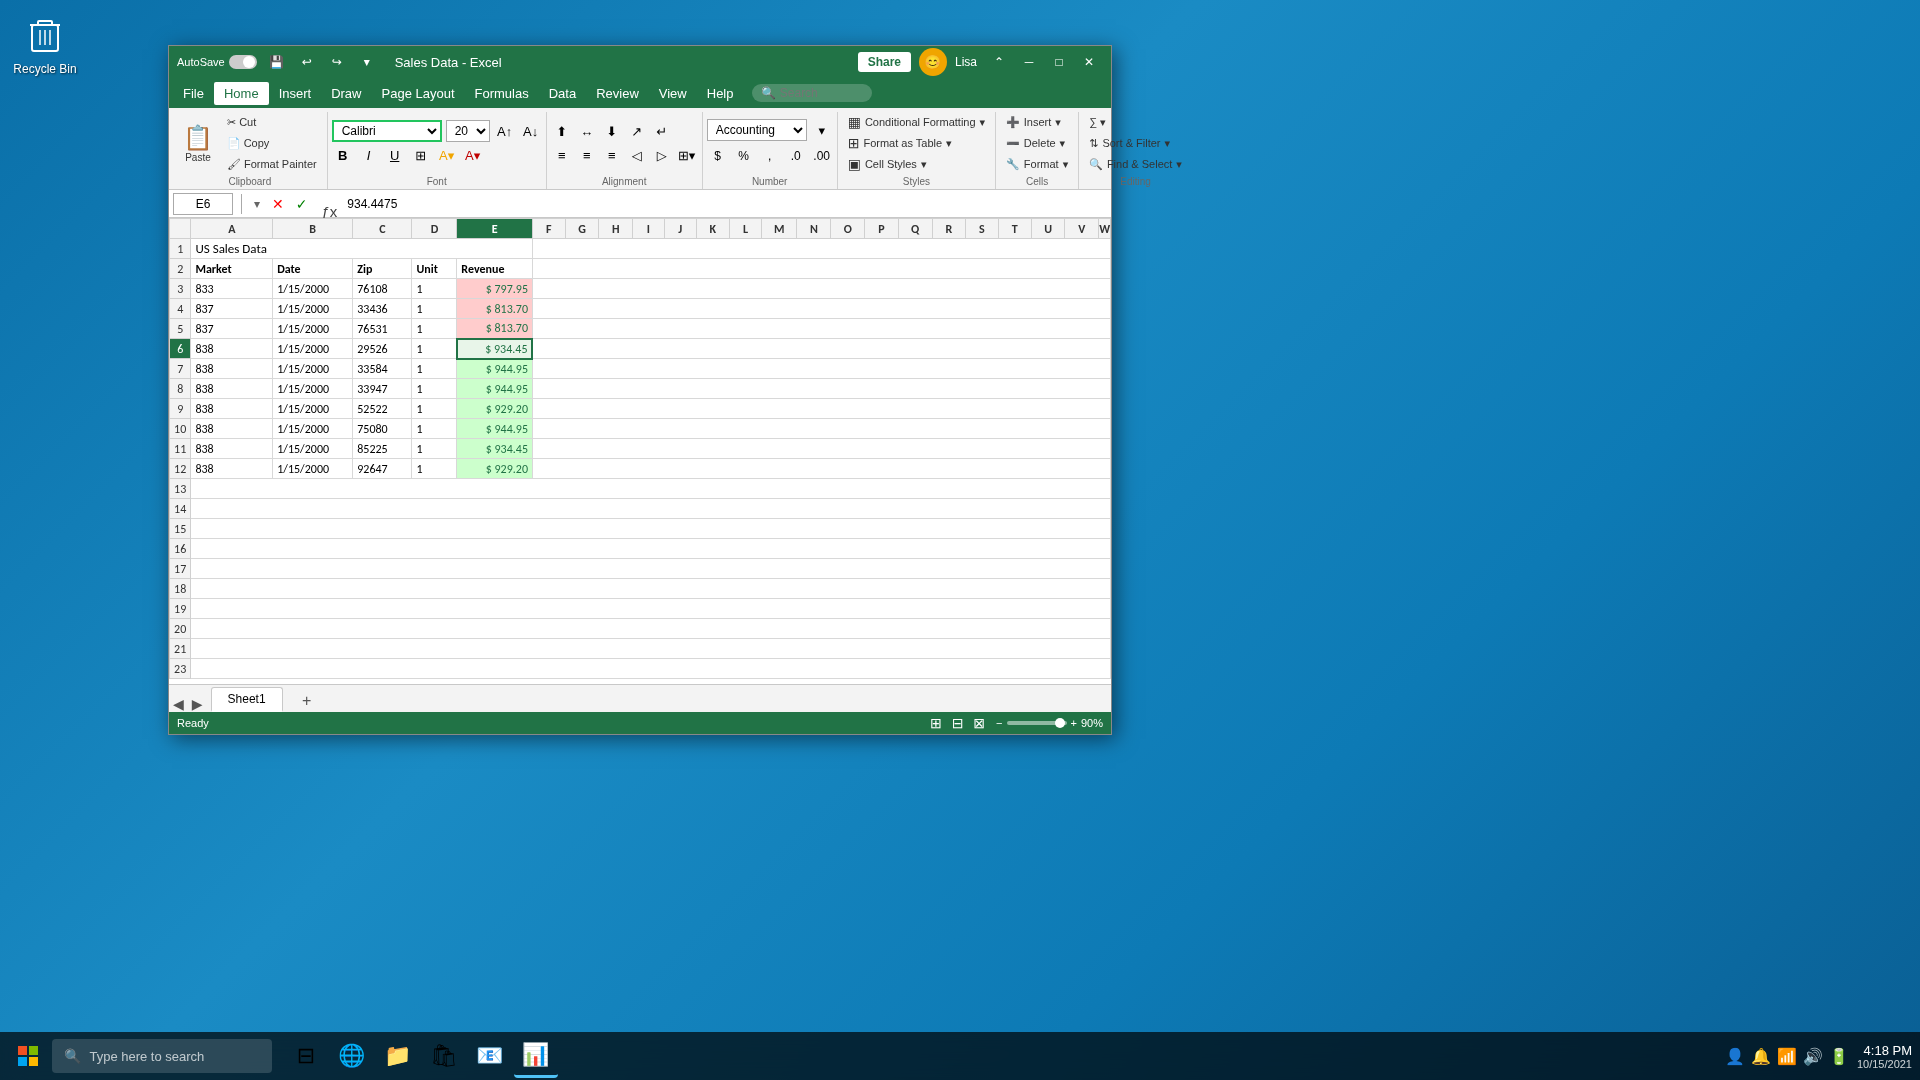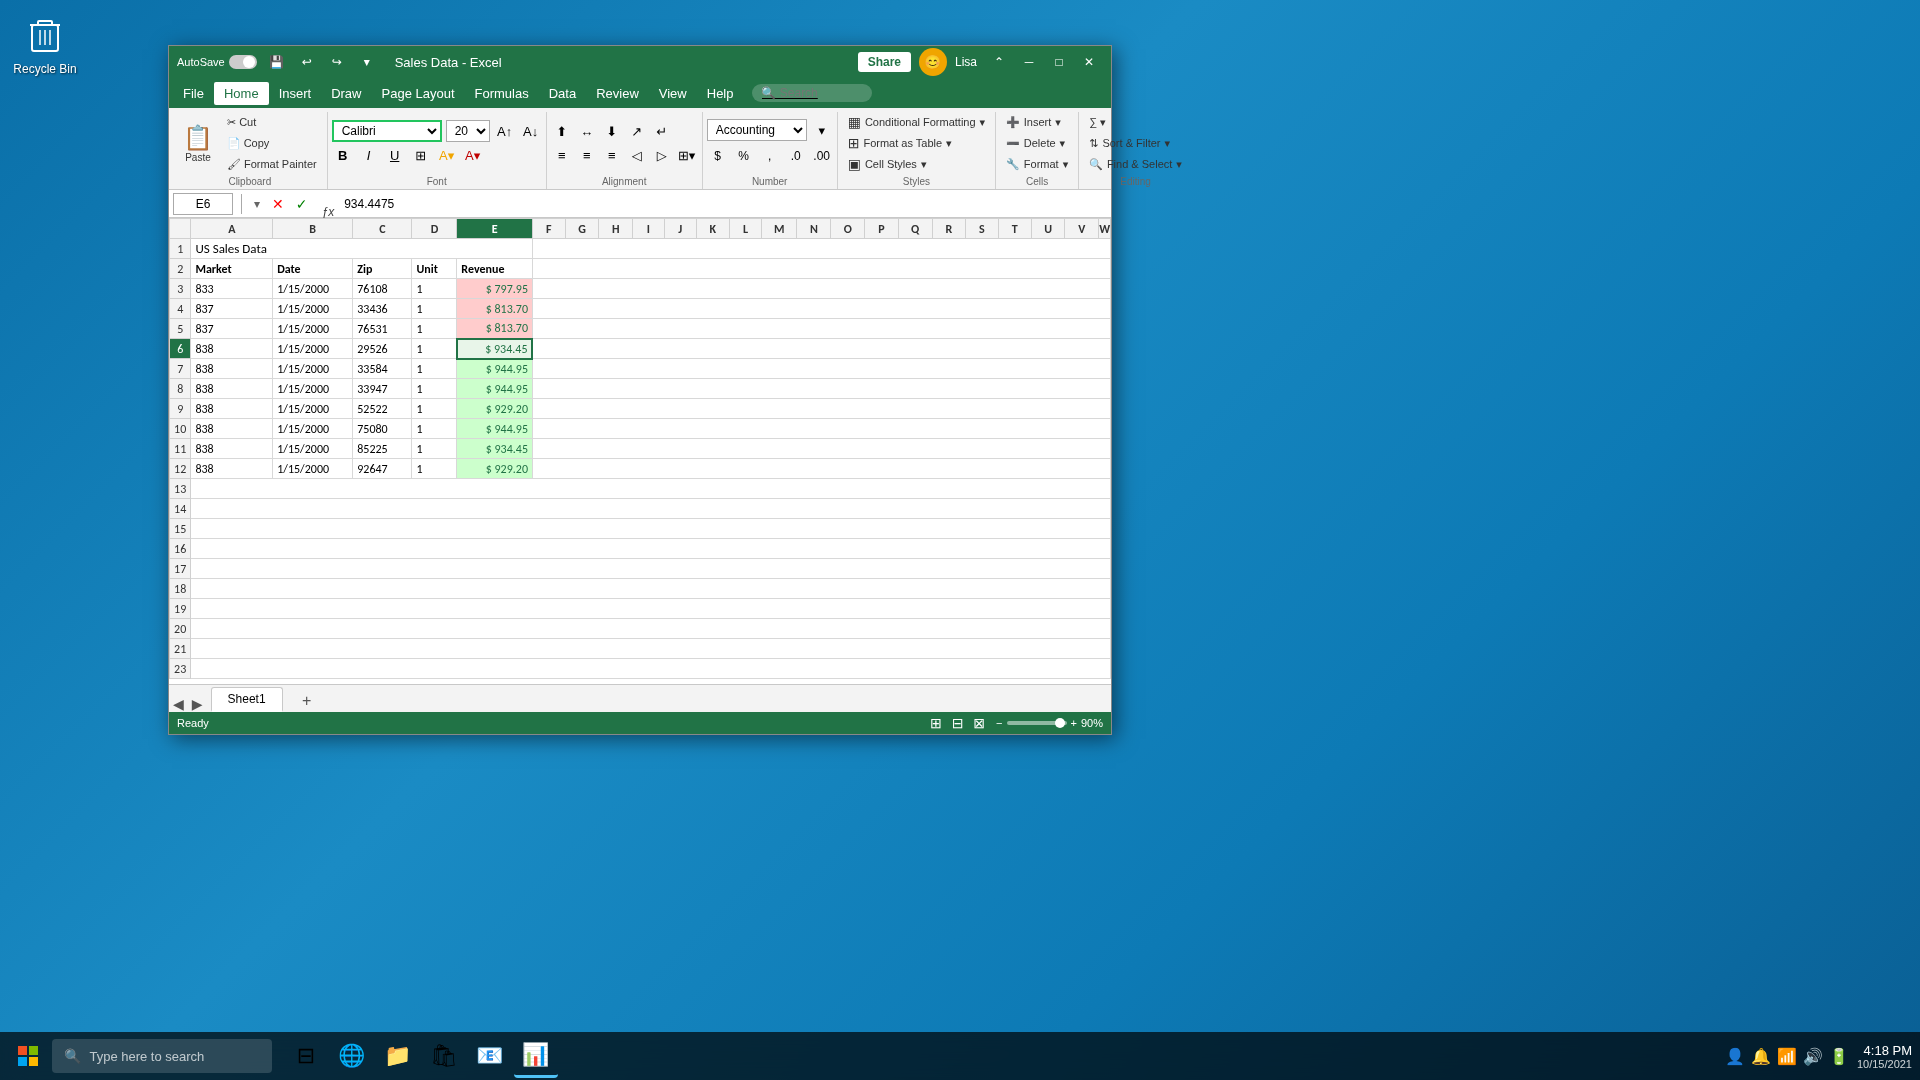--- a/index.html
+++ b/index.html
@@ -335,21 +335,21 @@
       margin: 0 4px;
     }
     .formula-expand {
       font-size: 12px;
       color: #666;
       cursor: pointer;
       padding: 2px 4px;
     }
     .formula-checkmark { color: green; cursor: pointer; font-size: 14px; padding: 2px 4px; }
     .formula-x { color: red; cursor: pointer; font-size: 14px; padding: 2px 4px; }
-    .formula-fx { color: #444; font-size: 12px; font-style: italic; padding: 2px 6px; margin-top: 16px; }
+    .formula-fx { color: #444; font-size: 15px; padding: 2px 6px; margin-top: 16px; }
     .formula-input {
       flex: 1;
       height: 22px;
       border: none;
       outline: none;
       font-size: 12px;
       font-family: Liberation Sans, sans-serif;
     }
 
     
@@ -659,21 +659,21 @@
       <div class="menu-item">File</div>
       <div class="menu-item active">Home</div>
       <div class="menu-item">Insert</div>
       <div class="menu-item">Draw</div>
       <div class="menu-item">Page Layout</div>
       <div class="menu-item">Formulas</div>
       <div class="menu-item">Data</div>
       <div class="menu-item">Review</div>
       <div class="menu-item">View</div>
       <div class="menu-item">Help</div>
-      <div style="margin-left:8px;display:flex;align-items:flex-start;gap:4px;text-decoration:underline;">
+      <div style="margin-left:8px;display:flex;align-items:flex-start;gap:4px;">
         <input type="text" placeholder="🔍 Search" style="border: none; background: rgba(255, 255, 255, 0.2); color: white; border-radius: 12px; padding: 2px 10px; font-size: 12px; outline: none; width: 120px;">
       </div>
     </div>
 
     <div class="ribbon">
       <div class="ribbon-row">
 
         <div class="ribbon-group">
           <div class="ribbon-group-content">
             <div style="display:flex;flex-direction:column;align-items:center;gap:2px;">

